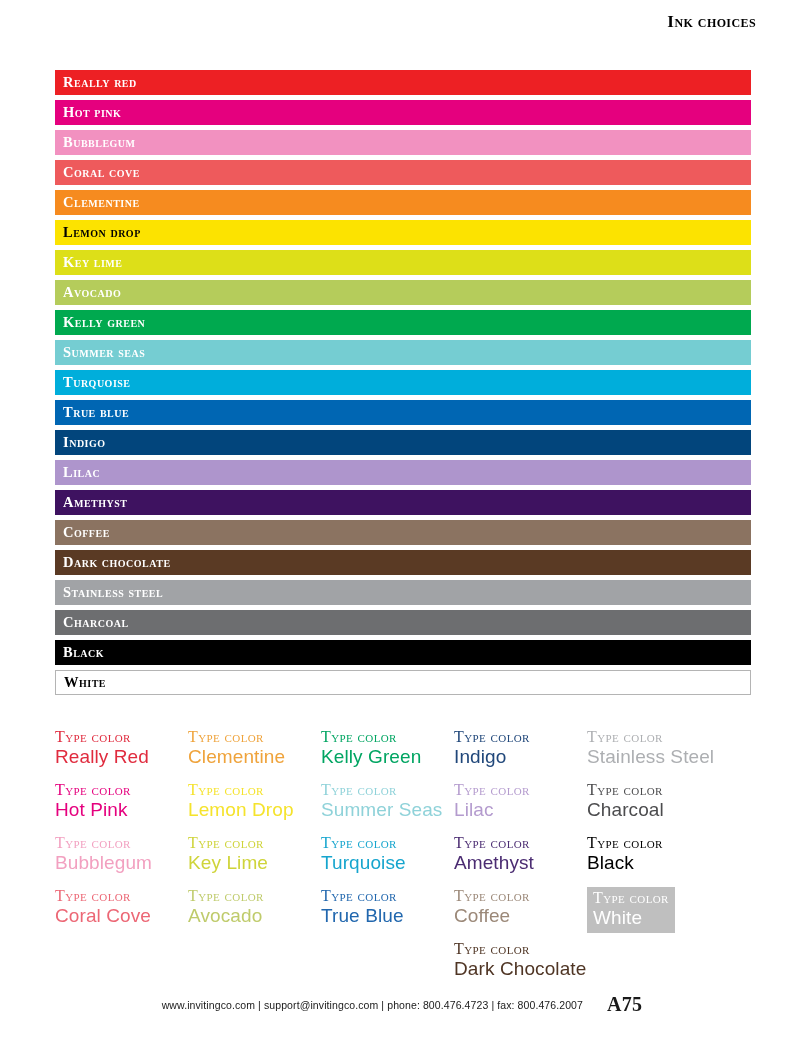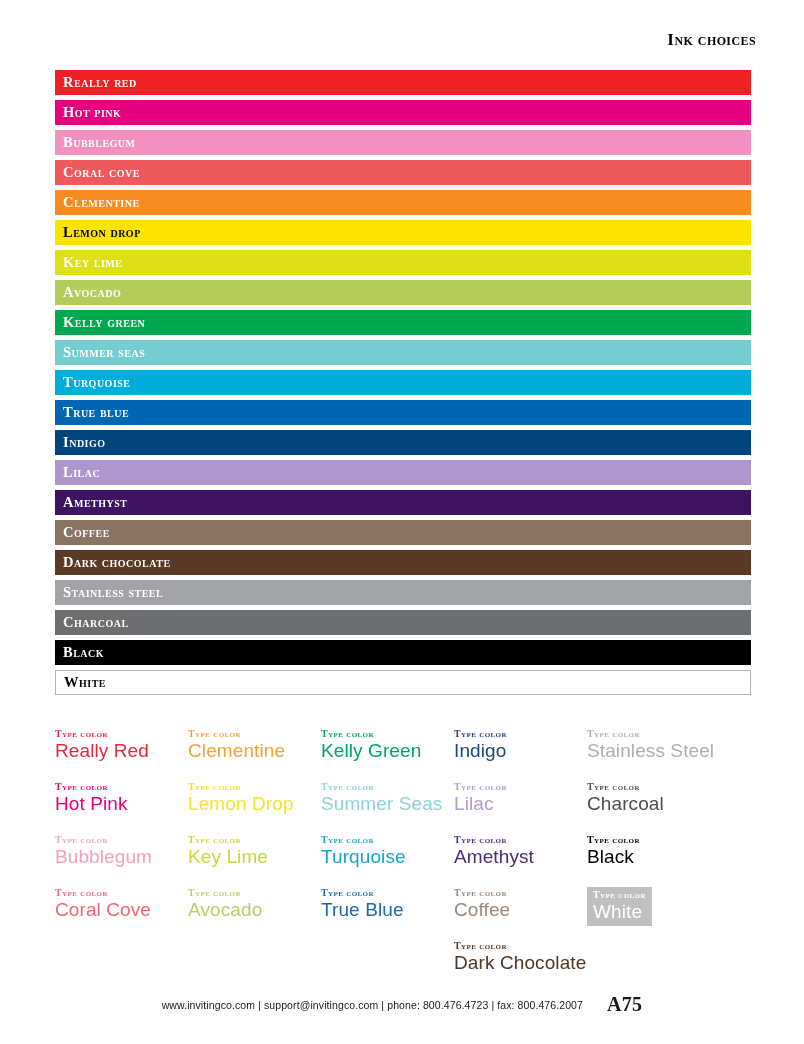--- a/index.html
+++ b/index.html
@@ -11,21 +11,21 @@
     width: 804px;
     height: 1044px;
     position: relative;
     font-family: "Liberation Sans", sans-serif;
     overflow: hidden;
   }
 
   
   #page-header {
     position: absolute;
-    top: 30px;
+    top: 12px;
     right: 48px;
     font-family: "Liberation Serif", serif;
     font-weight: bold;
     font-size: 17px;
     letter-spacing: 0.4px;
     color: #000000;
     font-variant: small-caps;
     text-transform: lowercase;
   }
   #page-header::first-letter { text-transform: uppercase; }
@@ -76,22 +76,22 @@
   }
   .type-cell.col-last { width: 168px; }
   .type-cell.boxed .type-cell-inner {
     background: #bfbfbf;
     display: inline-block;
     padding: 2px 6px 3px 6px;
   }
   .type-cell-inner { display: block; }
   .type-color-kicker {
     font-family: "Liberation Serif", serif;
-    font-weight: bold;
-    font-size: 10px;
+    font-weight: normal;
+    font-size: 16px;
     letter-spacing: 0.4px;
     font-variant: small-caps;
     text-transform: lowercase;
     line-height: 1.15;
     display: block;
   }
   .type-color-kicker::first-letter { text-transform: uppercase; }
   .type-color-name {
     font-family: "Liberation Sans", sans-serif;
     font-weight: normal;

